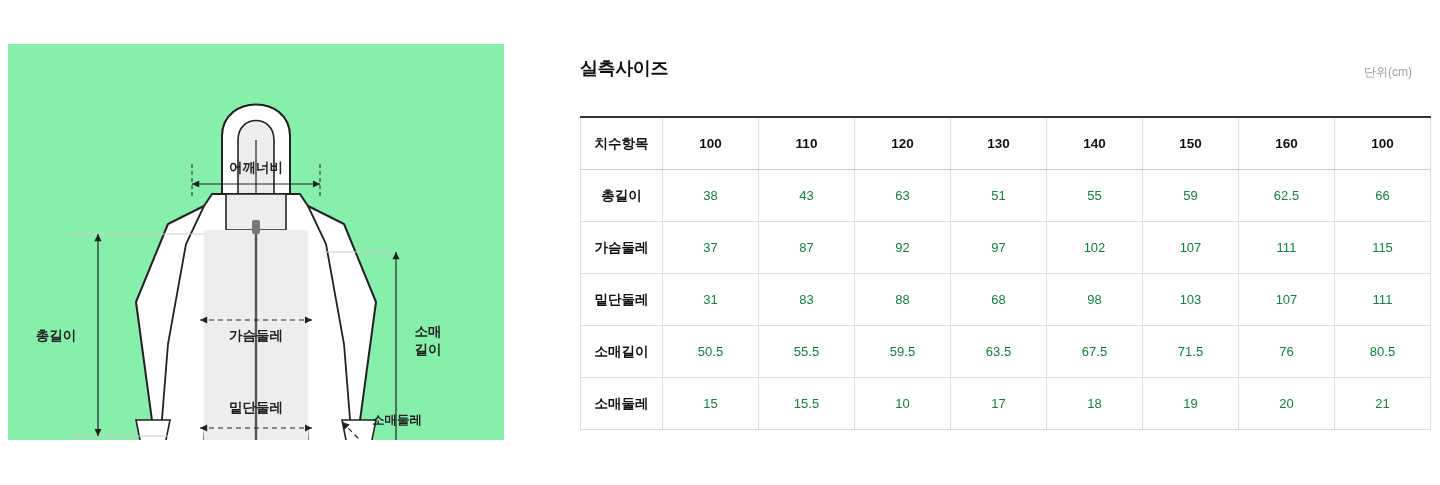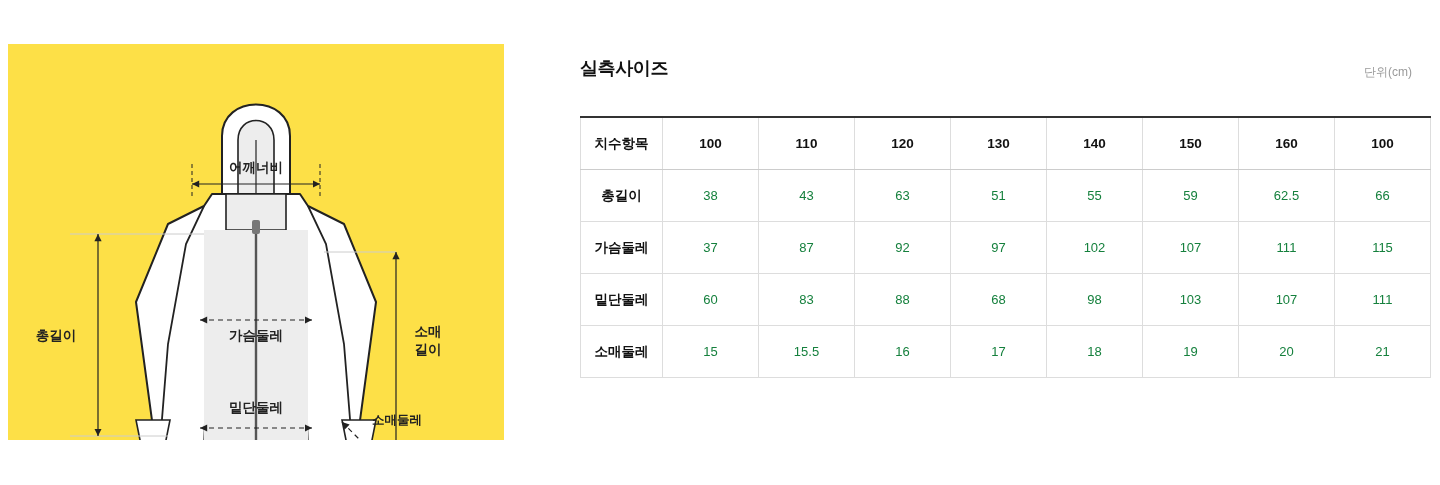--- a/index.html
+++ b/index.html
@@ -20,21 +20,21 @@
     height: 485px;
   }
 
   
   .diagram-panel {
     position: absolute;
     left: 8px;
     top: 44px;
     width: 496px;
     height: 396px;
-    background: #fde047;
+    background: #86efac;
   }
   .diagram-svg {
     display: block;
     width: 496px;
     height: 396px;
   }
   .diag-label {
     font-family: "Liberation Sans", sans-serif;
     font-size: 13.5px;
     font-weight: bold;
@@ -221,34 +221,45 @@
           <td>87</td>
           <td>92</td>
           <td>97</td>
           <td>102</td>
           <td>107</td>
           <td>111</td>
           <td>115</td>
         </tr>
         <tr>
           <th>밑단둘레</th>
-          <td>60</td>
+          <td>31</td>
           <td>83</td>
           <td>88</td>
           <td>68</td>
           <td>98</td>
           <td>103</td>
           <td>107</td>
           <td>111</td>
         </tr>
         <tr>
+          <th>소매길이</th>
+          <td>50.5</td>
+          <td>55.5</td>
+          <td>59.5</td>
+          <td>63.5</td>
+          <td>67.5</td>
+          <td>71.5</td>
+          <td>76</td>
+          <td>80.5</td>
+        </tr>
+        <tr>
           <th>소매둘레</th>
           <td>15</td>
           <td>15.5</td>
-          <td>16</td>
+          <td>10</td>
           <td>17</td>
           <td>18</td>
           <td>19</td>
           <td>20</td>
           <td>21</td>
         </tr>
       </tbody>
     </table>
   </div>
 

